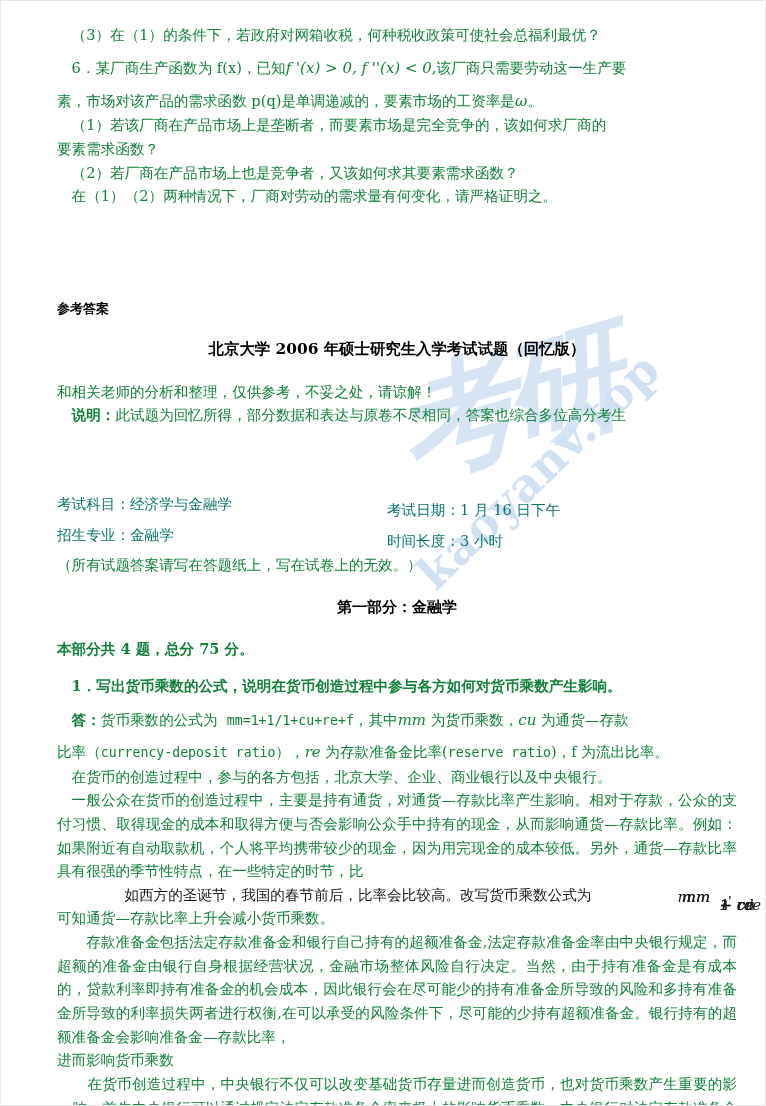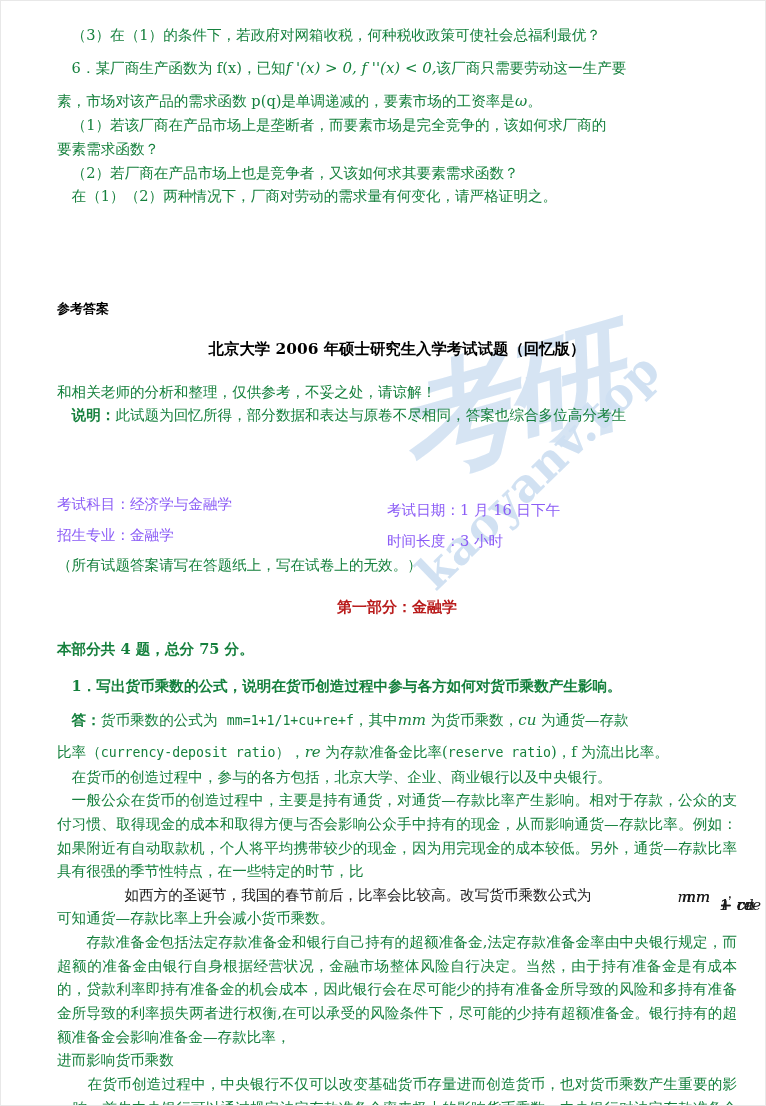--- a/index.html
+++ b/index.html
@@ -86,31 +86,31 @@
     text-align: center;
     font-size: 15.4px;
     font-weight: 700;
     color: #000;
     line-height: 1.9;
   }
   .part-center {
     text-align: center;
     font-size: 15px;
     font-weight: 700;
-    color: #b91c1c;
+    color: #000000;
     line-height: 2.0;
   }
   .bold { font-weight: 700; }
 
   
   .meta-row {
     display: flex;
     font-size: 14.6px;
     line-height: 1.72;
-    color: #8b5cf6;
+    color: #0f766e;
   }
   .meta-left { width: 330px; flex: none; }
   .meta-right { flex: 1; margin-top: 6px; }
 
   
   .mi {
     font-family: "DejaVu Serif", "Liberation Serif", serif;
     font-style: italic;
     font-size: 15px;
   }

